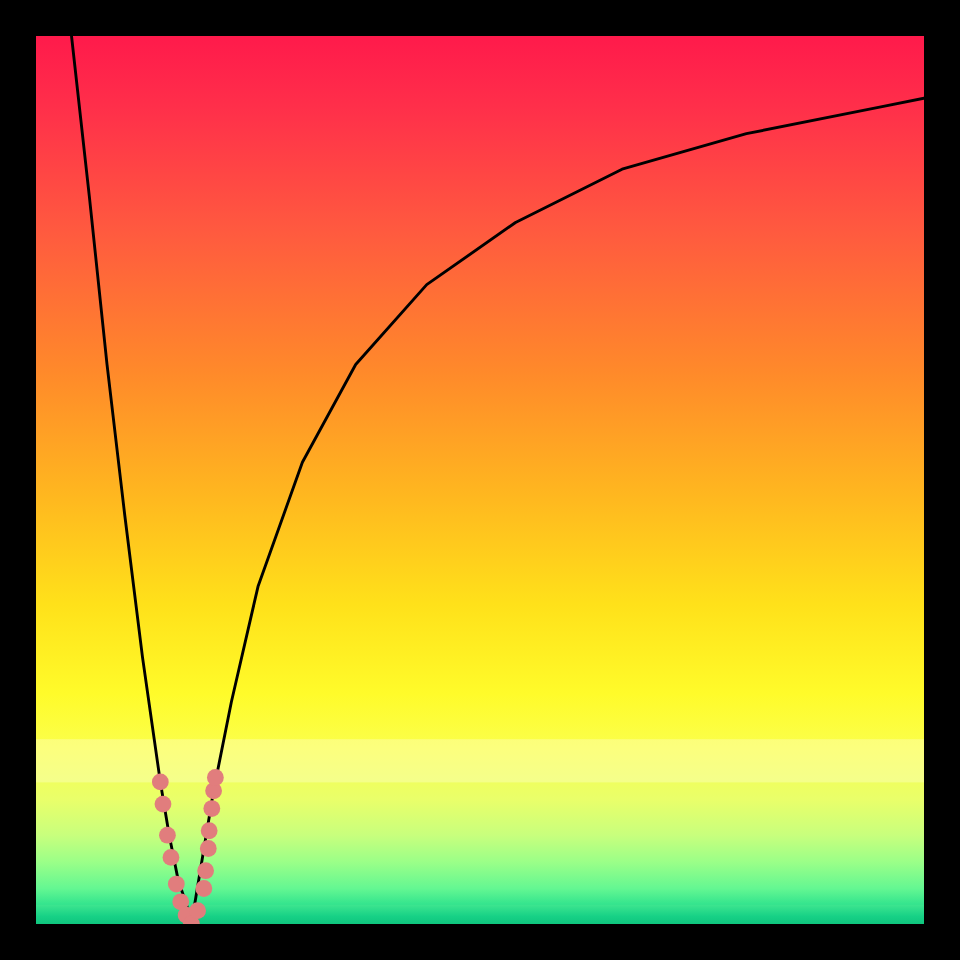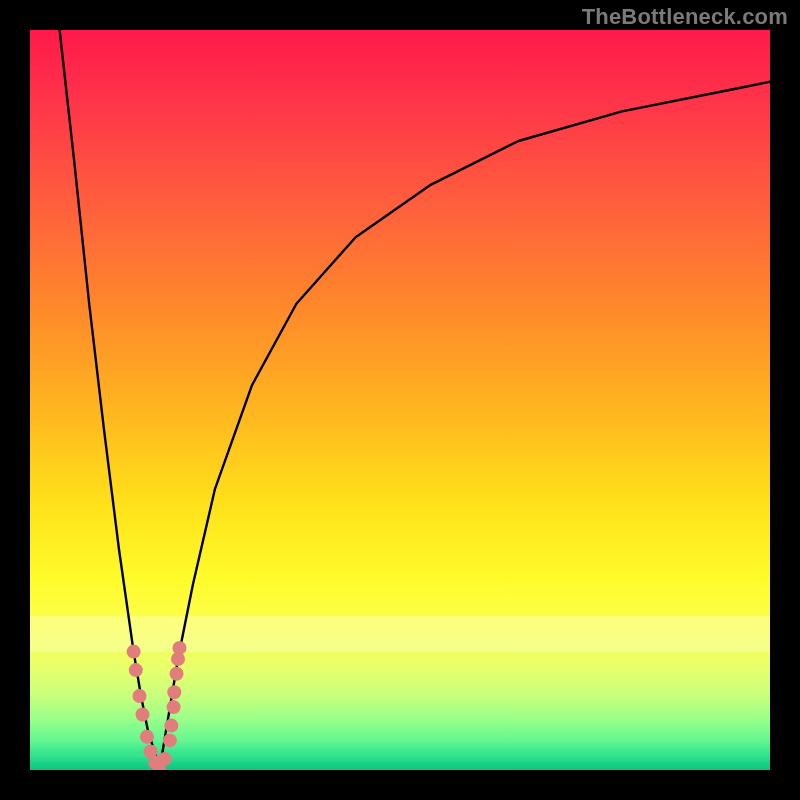--- a/index.html
+++ b/index.html
@@ -77,21 +77,20 @@
     font-size: 22px;
     font-weight: 600;
     letter-spacing: 0.2px;
     user-select: none;
   }
 </style>
 </head>
 <body>
 
 <div class="frame">
-  <div class="watermark">TheBottleneck.com</div>
 
   <div class="plot-area">
     <div class="pale-band"></div>
     <div class="green-strip"></div>
     <svg class="curve" viewBox="0 0 740 740" preserveAspectRatio="none">
       <g id="curve-group">
           <path d="M29.60 0.00 L44.40 133.20 L59.20 273.80 L74.00 399.60 L88.80 518.00 L103.60 621.60 L111.00 666.00 L118.40 703.00 L125.80 725.20 L129.50 740.00" fill="none" stroke="#000" stroke-width="2.4" stroke-linecap="round" stroke-linejoin="round"></path>
           <path d="M129.50 740.00 L133.20 717.80 L140.60 673.40 L148.00 629.00 L162.80 555.00 L185.00 458.80 L222.00 355.20 L266.40 273.80 L325.60 207.20 L399.60 155.40 L488.40 111.00 L592.00 81.40 L703.00 59.20 L740.00 51.80" fill="none" stroke="#000" stroke-width="2.4" stroke-linecap="round" stroke-linejoin="round"></path>
         </g>
       <g id="dots-group">

